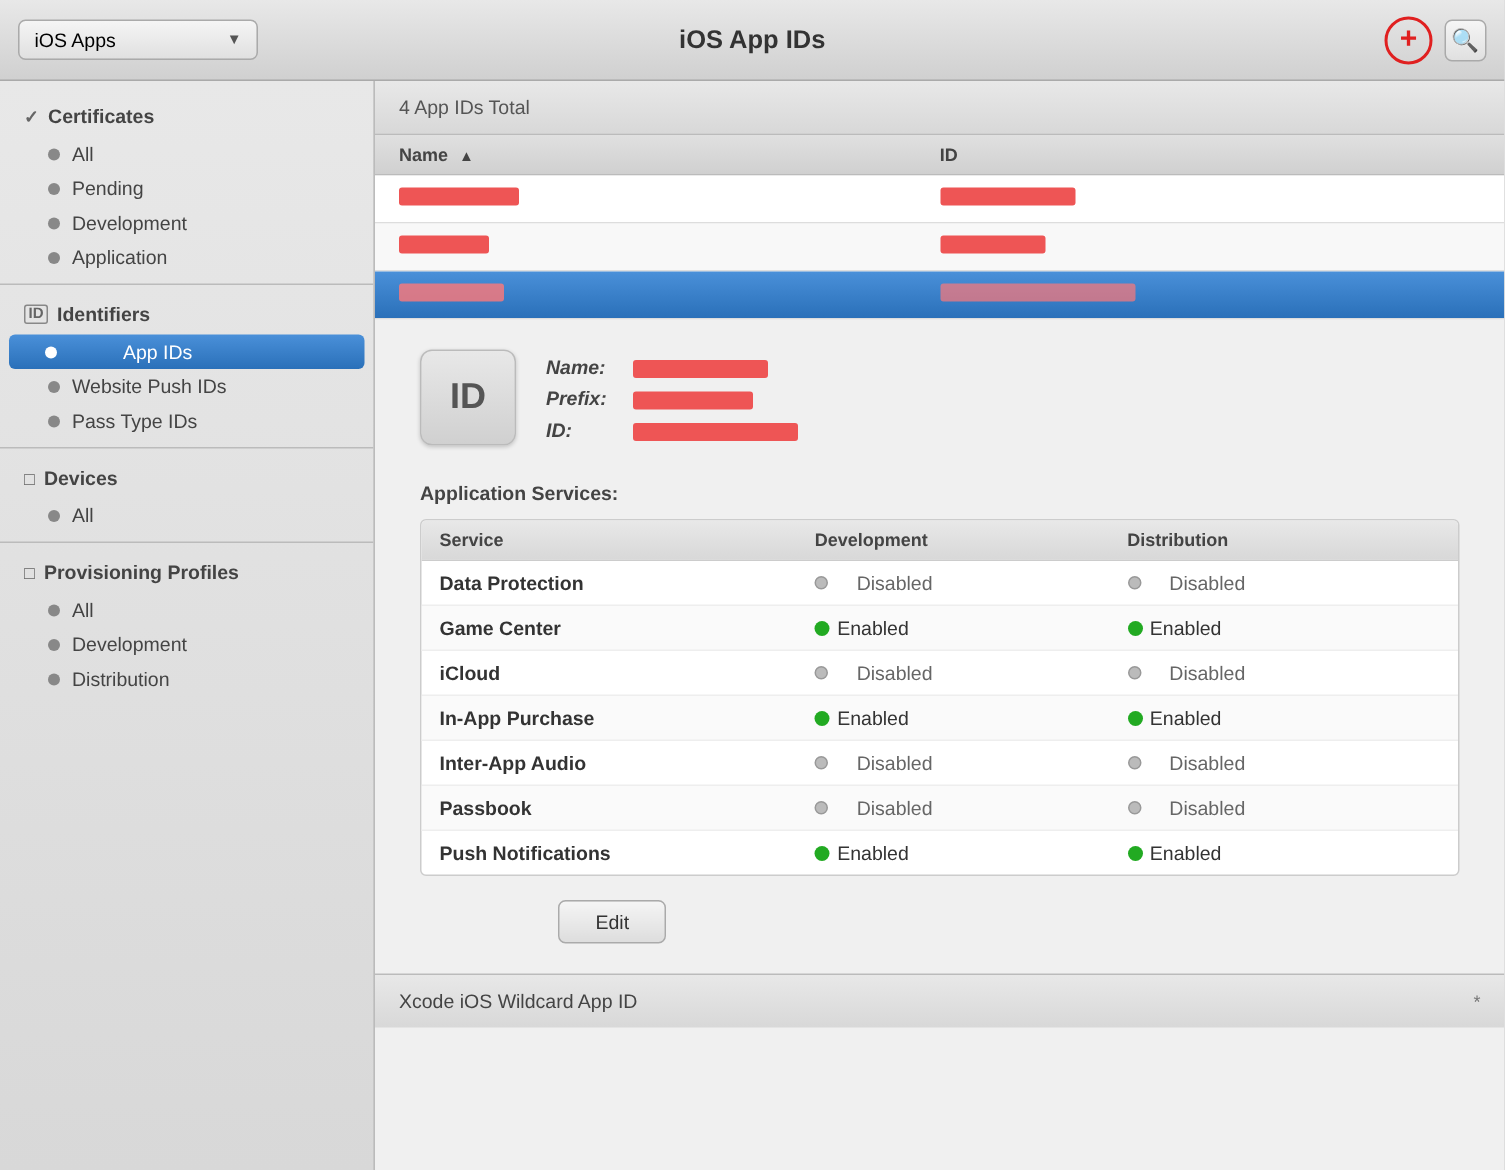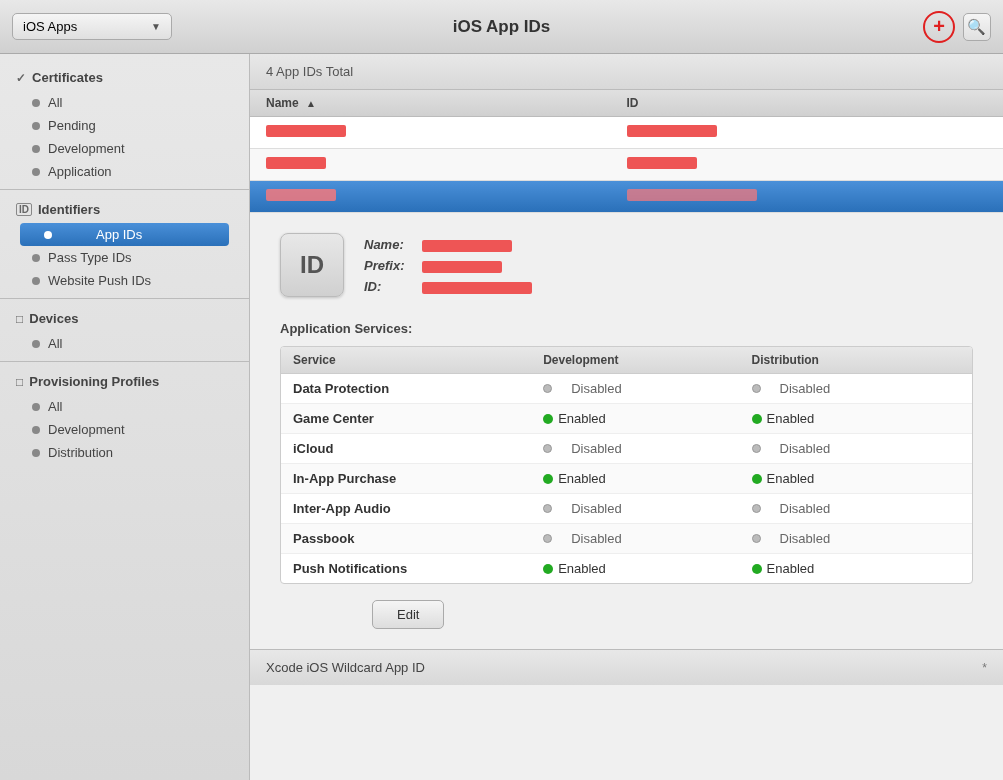--- a/index.html
+++ b/index.html
@@ -124,21 +124,21 @@
       gap: 8px;
       padding: 4px 16px 4px 32px;
       font-size: 13px;
       color: #444;
       cursor: pointer;
     }
     .sidebar-item.active {
       background: linear-gradient(to bottom, #4a90d9, #2a70b9);
       color: white;
       border-radius: 4px;
-      margin: 0 20px;
+      margin: 0 6px;
       padding: 4px 8px 4px 24px;
       gap: 44px;
     }
     .sidebar-bullet {
       width: 8px;
       height: 8px;
       border-radius: 50%;
       background: #888;
       flex-shrink: 0;
     }
@@ -444,25 +444,25 @@
     <div class="sidebar-section-header">
       <span class="section-icon" style="font-size:10px;font-weight:bold;border:1px solid #888;padding:0 2px;border-radius:2px;">ID</span>
       <span>Identifiers</span>
     </div>
     <div class="sidebar-item active">
       <span class="sidebar-bullet"></span>
       <span>App IDs</span>
     </div>
     <div class="sidebar-item">
       <span class="sidebar-bullet"></span>
+      <span>Website Push IDs</span>
+    </div>
+    <div class="sidebar-item">
+      <span class="sidebar-bullet"></span>
       <span>Pass Type IDs</span>
-    </div>
-    <div class="sidebar-item">
-      <span class="sidebar-bullet"></span>
-      <span>Website Push IDs</span>
     </div>
 
     <div class="sidebar-divider"></div>
 
     <div class="sidebar-section-header">
       <span class="section-icon">□</span>
       <span>Devices</span>
     </div>
     <div class="sidebar-item">
       <span class="sidebar-bullet"></span>

